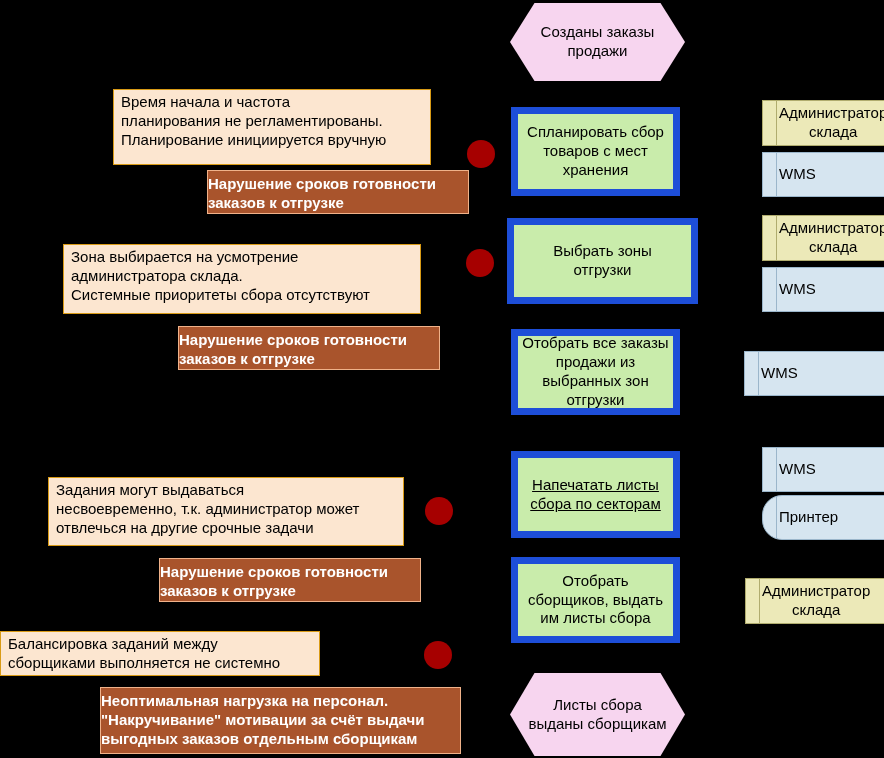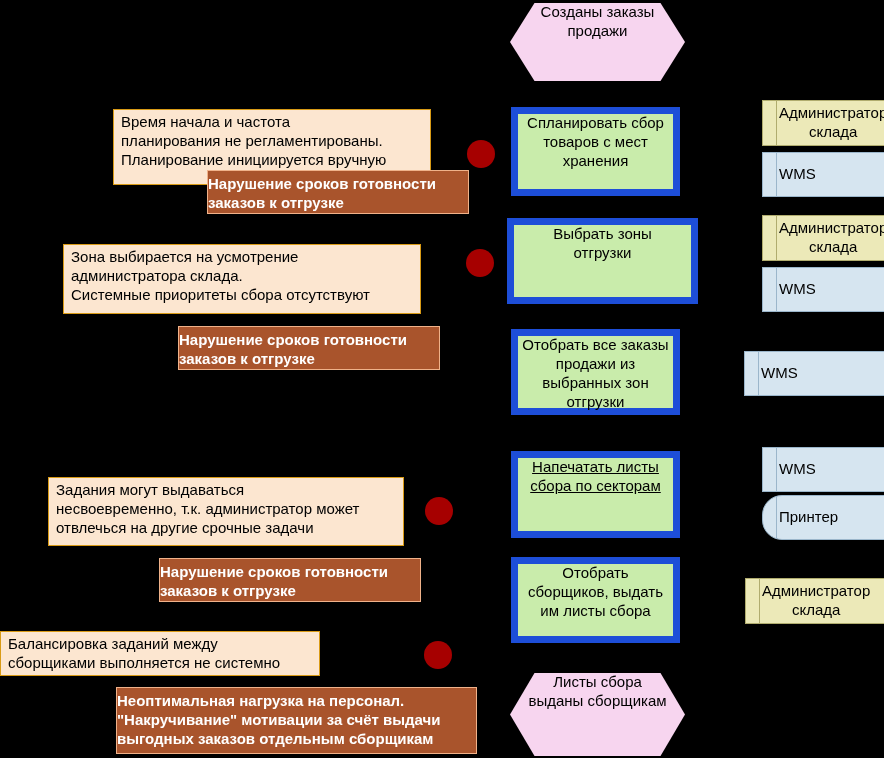--- a/index.html
+++ b/index.html
@@ -1,20 +1,20 @@
 <!DOCTYPE html>
 <html><head>
 <meta charset="utf-8">
 <style>
   html,body{margin:0;padding:0;background:#000;}
   body{width:884px;height:758px;position:relative;overflow:hidden;
        font-family:"Liberation Sans","DejaVu Sans",sans-serif;}
   #canvas{position:absolute;inset:0;width:884px;height:758px;background:#000;}
 
-  .node{position:absolute;box-sizing:border-box;display:flex;
+  .node{position:absolute;box-sizing:border-box;display:flex;align-items:center;
         justify-content:center;text-align:center;line-height:1.26;}
 
   
   .note{background:#fce6d0;border:1px solid #d99b16;color:#000;
         font-size:15px;text-align:left;justify-content:flex-start;
         padding:3px 6px 3px 7px;align-items:flex-start;overflow:hidden;}
   .note .txt{display:block;width:100%;}
 
   
   .problem{background:#a9542c;border:1px solid #f0b28a;color:#fff;
@@ -74,21 +74,21 @@
   </div>
 
   <div class="node process" style="left:511px;top:451px;width:169px;height:87px;text-decoration:underline;">
     <span class="txt">Напечатать листы<br>сбора по секторам</span>
   </div>
 
   <div class="node process" style="left:511px;top:557px;width:169px;height:86px;">
     <span class="txt">Отобрать<br>сборщиков, выдать<br>им листы сбора</span>
   </div>
 
-  <div class="node note" style="left:113px;top:89px;width:318px;height:76px;margin-top:20px;">
+  <div class="node note" style="left:113px;top:89px;width:318px;height:76px;">
     <span class="txt">Время начала и частота<br>планирования не регламентированы.<br>Планирование инициируется вручную</span>
   </div>
 
   <div class="node note" style="left:63px;top:244px;width:358px;height:70px;">
     <span class="txt">Зона выбирается на усмотрение<br>администратора склада.<br>Системные приоритеты сбора отсутствуют</span>
   </div>
 
   <div class="node note" style="left:48px;top:477px;width:356px;height:69px;">
     <span class="txt">Задания могут выдаваться<br>несвоевременно, т.к. администратор может<br>отвлечься на другие срочные задачи</span>
   </div>
@@ -102,21 +102,21 @@
   </div>
 
   <div class="node problem" style="left:178px;top:326px;width:262px;height:44px;">
     <span class="txt">Нарушение сроков готовности<br>заказов к отгрузке</span>
   </div>
 
   <div class="node problem" style="left:159px;top:558px;width:262px;height:44px;">
     <span class="txt">Нарушение сроков готовности<br>заказов к отгрузке</span>
   </div>
 
-  <div class="node problem" style="left:100px;top:687px;width:361px;height:67px;margin-left:16px;">
+  <div class="node problem" style="left:100px;top:687px;width:361px;height:67px;">
     <span class="txt">Неоптимальная нагрузка на персонал.<br>"Накручивание" мотивации за счёт выдачи<br>выгодных заказов отдельным сборщикам</span>
   </div>
 
   <div class="sysbox role" style="left:722px;top:100px;width:162px;height:46px;">
     <span class="bar l"></span>
     <span class="bar r"></span>
     <span class="txt">Администратор<br>склада</span>
   </div>
 
   <div class="sysbox system" style="left:722px;top:152px;width:162px;height:45px;">

